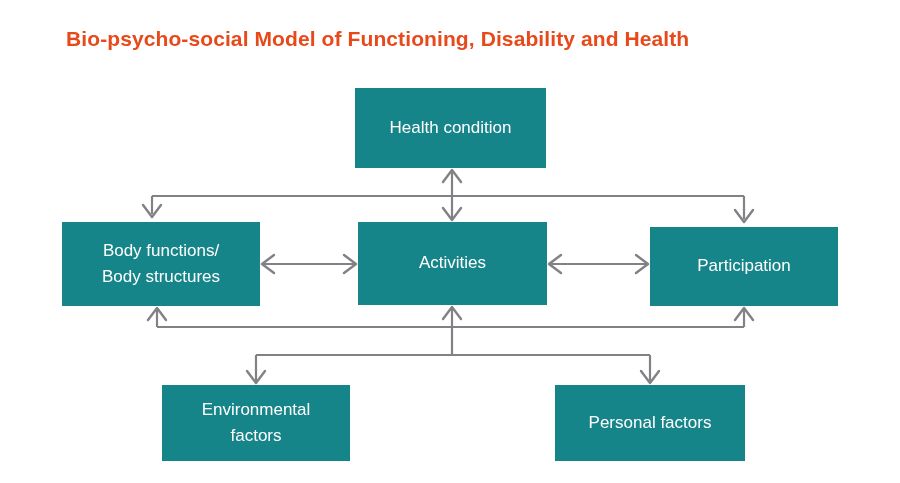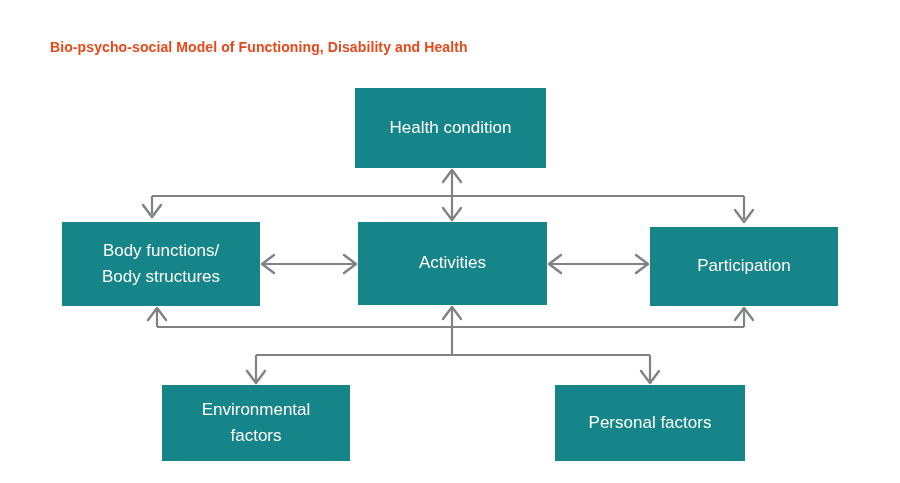--- a/index.html
+++ b/index.html
@@ -13,28 +13,27 @@
   }
   #page {
     position: relative;
     width: 900px;
     height: 483px;
     background: #ffffff;
     overflow: hidden;
   }
   #diagram-title {
     position: absolute;
-    left: 50px;
+    left: 66px;
     top: 27px;
-    font-size: 14px;
+    font-size: 21px;
     font-weight: 700;
     letter-spacing: 0.1px;
     color: #e8491a;
     white-space: nowrap;
-    margin-top: 12px;
   }
   svg#diagram-canvas {
     position: absolute;
     left: 0;
     top: 0;
     width: 900px;
     height: 483px;
   }
   .conn-line {
     stroke: #808285;

